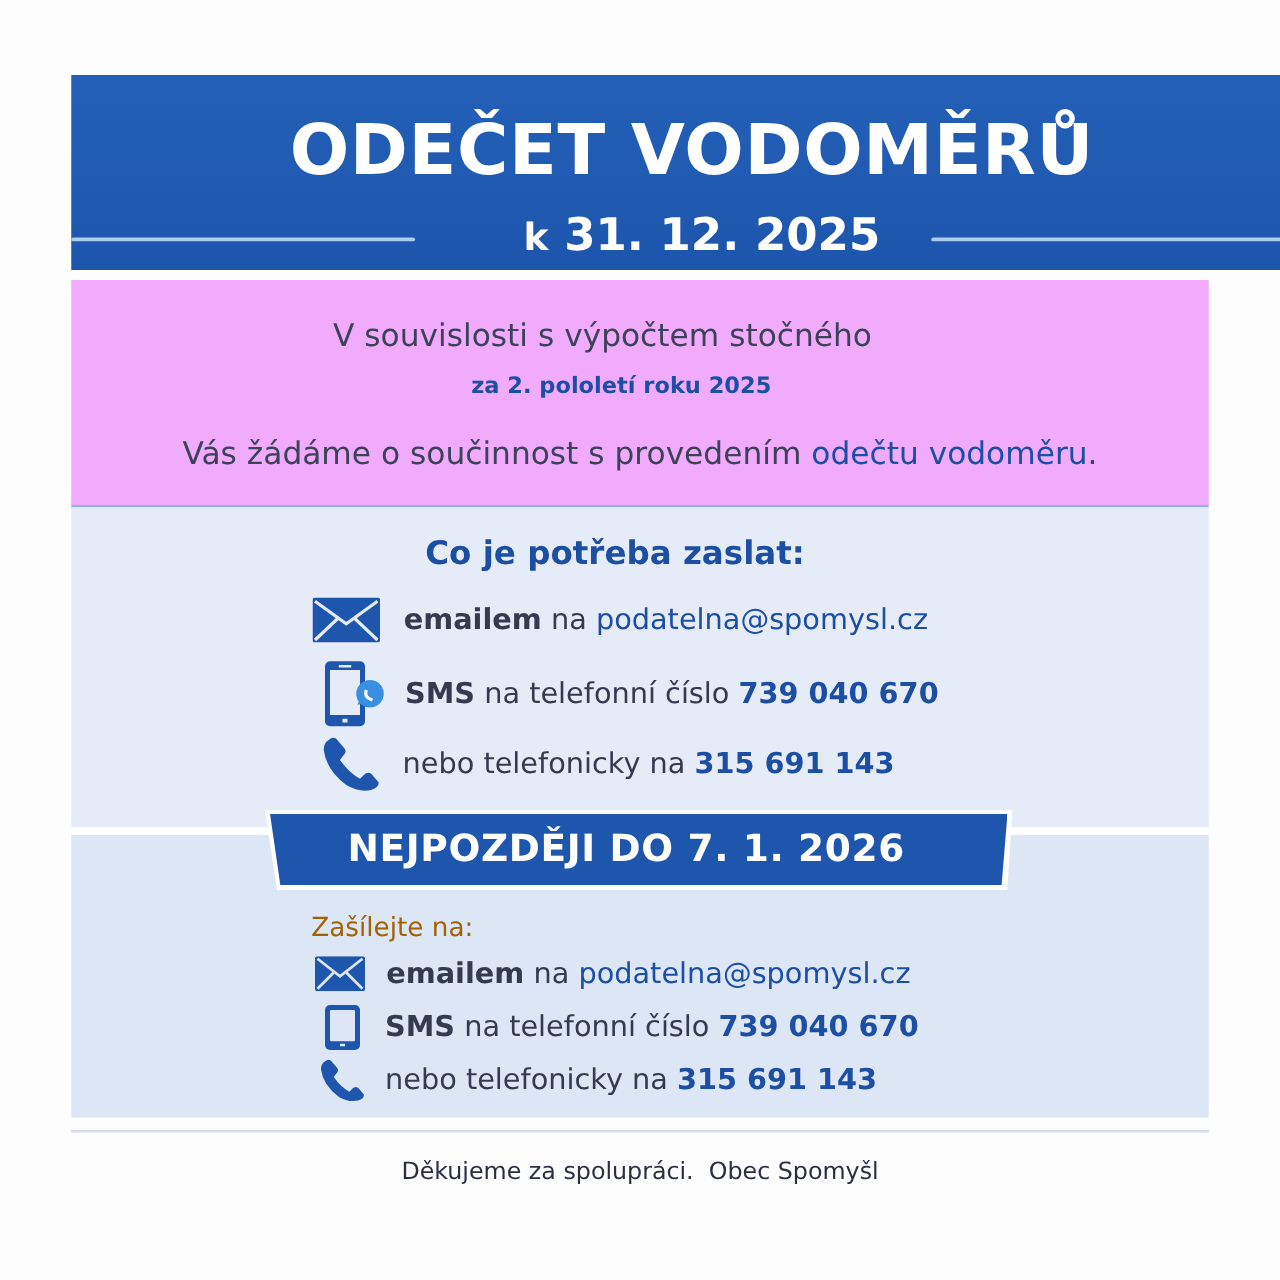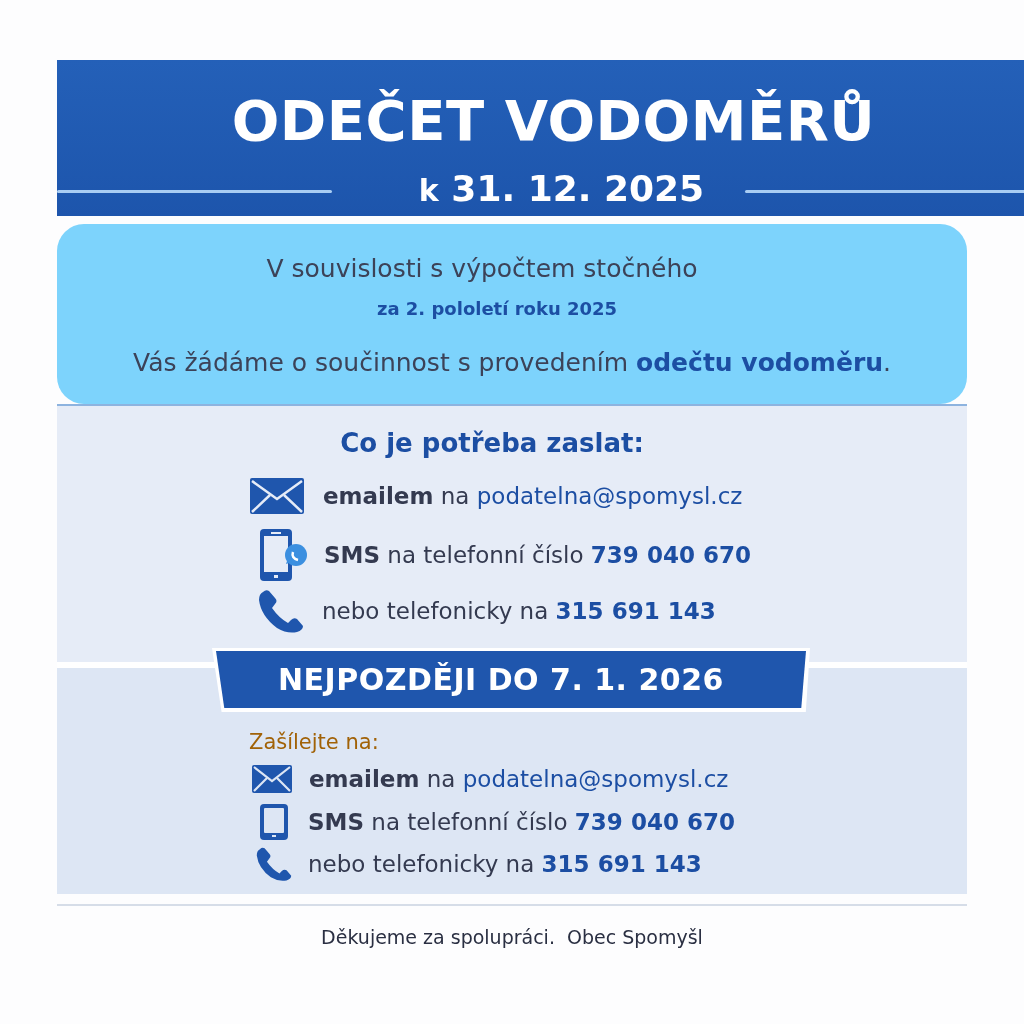--- a/index.html
+++ b/index.html
@@ -23,26 +23,26 @@
   .header-line.left { left: 0; width: 275px; }
   .header-line.right { right: 0; width: 305px; }
   .header-date {
     position: absolute; left: 0; right: 0; top: 0; text-align: center;
     color: #ffffff; font-weight: bold; font-size: 36px; padding-left: 16px;
   }
   .header-date .k { font-size: 30px; }
 
   .intro {
     position: absolute; left: 57px; top: 224px; width: 910px; height: 180px;
-    background: #7dd3fc; text-align: center; border-radius: 27px;
+    background: #f0abfc; text-align: center;
   }
   .intro-line1 { position: absolute; left: 0; right: 0; top: 30px; font-size: 25px; color: #3c4258; padding-right: 60px; }
   .intro-line2 { position: absolute; left: 0; right: 0; top: 74px; font-size: 18px; color: #1c4ea3; font-weight: bold; padding-right: 30px; }
   .intro-line3 { position: absolute; left: 0; right: 0; top: 124px; font-size: 25px; color: #3c4258; }
-  .intro-line3 .hl { color: #1c4ea3; font-weight: bold; }
+  .intro-line3 .hl { color: #1c4ea3; font-weight: normal; }
 
   .divider-blue {
     position: absolute; left: 57px; top: 404px; width: 910px; height: 2px; background: #8db3df;
   }
 
   .needs {
     position: absolute; left: 57px; top: 406px; width: 910px; height: 256px; background: #e6ecf7;
   }
   .needs-title {
     position: absolute; left: 0; right: 0; top: 22px; text-align: center;

